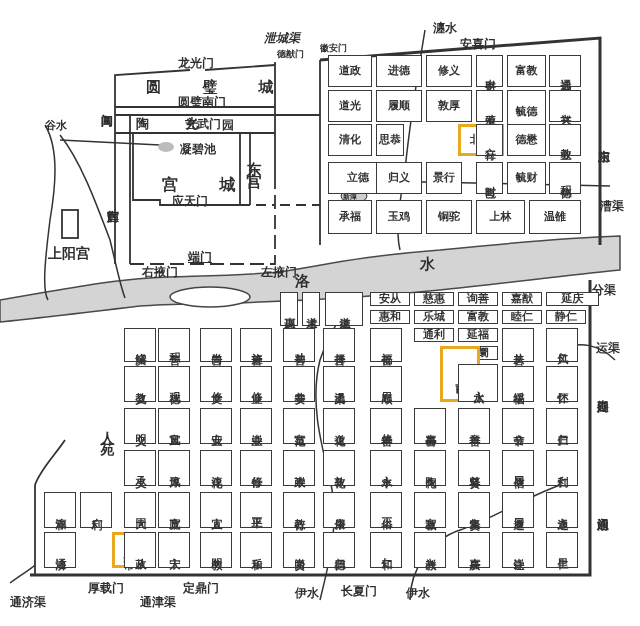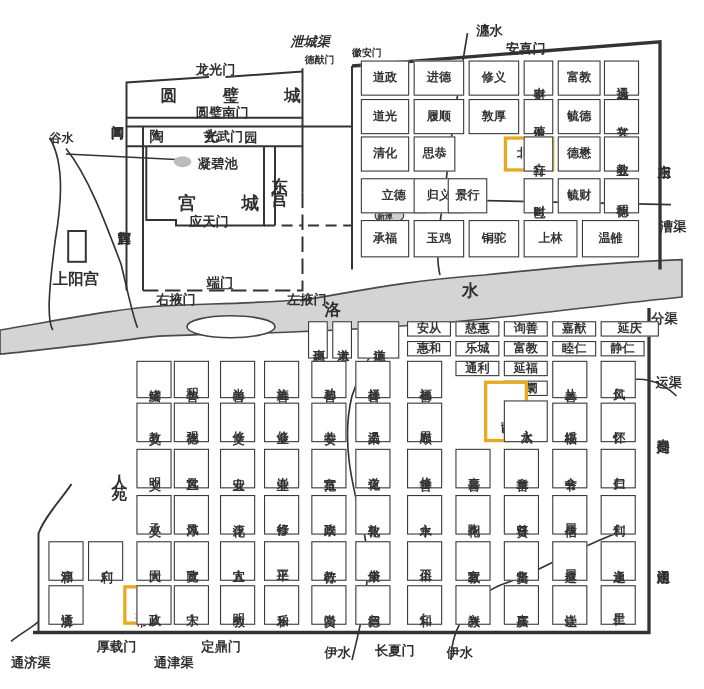--- a/index.html
+++ b/index.html
@@ -107,31 +107,31 @@
     <div class="ward" style="left: 328px; top: 55px; width: 44px; height: 32px;">道政</div>
     <div class="ward" style="left: 376px; top: 55px; width: 46px; height: 32px;">进德</div>
     <div class="ward" style="left: 426px; top: 55px; width: 46px; height: 32px;">修义</div>
     <div class="ward v" style="left: 476px; top: 55px; width: 27px; height: 32px;">丰财</div>
     <div class="ward" style="left: 507px; top: 55px; width: 39px; height: 32px;">富教</div>
     <div class="ward v" style="left: 549px; top: 55px; width: 32px; height: 32px;">通远</div>
     <div class="ward" style="left: 328px; top: 90px; width: 44px; height: 32px;">道光</div>
     <div class="ward" style="left: 376px; top: 90px; width: 46px; height: 32px;">履顺</div>
     <div class="ward" style="left: 426px; top: 90px; width: 46px; height: 32px;">敦厚</div>
     <div class="ward v" style="left: 476px; top: 90px; width: 27px; height: 32px;">殖业</div>
-    <div class="ward" style="left: 507px; top: 90px; width: 39px; height: 32px;">毓德</div>
+    <div class="ward" style="left: 507px; top: 90px; width: 39px; height: 44px;">毓德</div>
     <div class="ward v" style="left: 549px; top: 90px; width: 32px; height: 32px;">兴艺</div>
     <div class="ward" style="left: 328px; top: 124px; width: 44px; height: 32px;">清化</div>
-    <div class="ward" style="left: 376px; top: 124px; width: 38px; height: 32px;">思恭</div>
+    <div class="ward" style="left: 376px; top: 124px; width: 28px; height: 32px;">思恭</div>
     <div class="ward market" style="left: 426px; top: 124px; width: 46px; height: 32px;">北市</div>
     <div class="ward v" style="left: 476px; top: 124px; width: 27px; height: 32px;">立行</div>
     <div class="ward" style="left: 507px; top: 124px; width: 39px; height: 32px;">德懋</div>
     <div class="ward v" style="left: 549px; top: 124px; width: 32px; height: 32px;">教业</div>
     <div class="ward" style="left: 328px; top: 162px; width: 60px; height: 32px;">立德</div>
     <div class="ward" style="left: 376px; top: 162px; width: 46px; height: 32px;">归义</div>
-    <div class="ward" style="left: 407px; top: 162px; width: 36px; height: 32px;">景行</div>
+    <div class="ward" style="left: 426px; top: 162px; width: 36px; height: 32px;">景行</div>
     <div class="ward v" style="left: 476px; top: 162px; width: 27px; height: 32px;">时邕</div>
     <div class="ward" style="left: 507px; top: 162px; width: 39px; height: 32px;">毓财</div>
     <div class="ward v" style="left: 549px; top: 162px; width: 32px; height: 32px;">积德</div>
     <div class="ward" style="left: 328px; top: 200px; width: 44px; height: 34px;">承福</div>
     <div class="ward" style="left: 376px; top: 200px; width: 46px; height: 34px;">玉鸡</div>
     <div class="ward" style="left: 426px; top: 200px; width: 46px; height: 34px;">铜驼</div>
     <div class="ward" style="left: 476px; top: 200px; width: 49px; height: 34px;">上林</div>
     <div class="ward" style="left: 529px; top: 200px; width: 52px; height: 34px;">温雒</div>
   </div>
 

